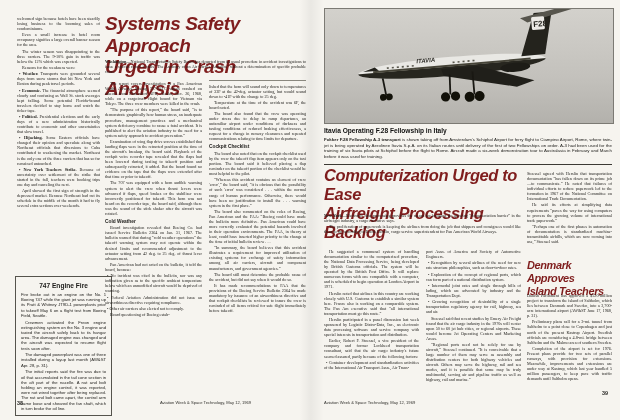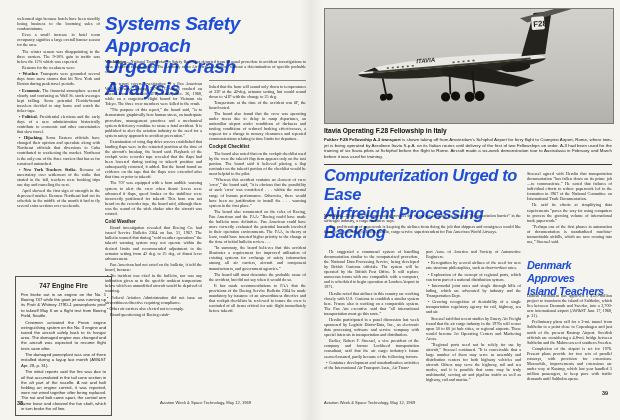--- a/index.html
+++ b/index.html
@@ -12,21 +12,21 @@
   
   .col{font-size:4.2px;line-height:5.05px;text-align:justify;overflow:hidden;}
   .col p{margin:0 0 1.2px 0;text-indent:5px;}
   .col p.noindent{text-indent:0;}
   .col p.bullet{text-indent:2px;}
   .col .subhead{font-family:"Liberation Sans",sans-serif;font-weight:bold;
       font-size:4.8px;margin:3px 0 1.5px 0;text-indent:0;text-align:left;}
   .rule-top{border-top:0.7px solid #8a887f;padding-top:2.5px;}
   
   .headline{font-family:"Liberation Sans",sans-serif;font-style:italic;font-weight:700;
-      color:#1d4ed8;letter-spacing:-0.4px;}
+      color:#7f1d1d;letter-spacing:-0.4px;}
   .headline span{display:block;}
   .h1{font-size:19px;line-height:21.5px;}
   .h2{font-size:16.5px;line-height:19px;}
   .h3{font-size:11px;line-height:13px;}
   
   .firebox{border:0.8px solid #55534c;background:#f6f4ef;padding:4px 5px 3px 5px;
       font-family:"Liberation Sans",sans-serif;font-size:4.2px;line-height:5.2px;text-align:justify;}
   .firebox .fb-title{font-weight:bold;font-size:6.6px;text-align:center;margin:1px 0 3px 0;line-height:7px;}
   .firebox p{margin:0 0 1.5px 0;text-indent:4px;}
   .firebox p.noindent{text-indent:0;}

